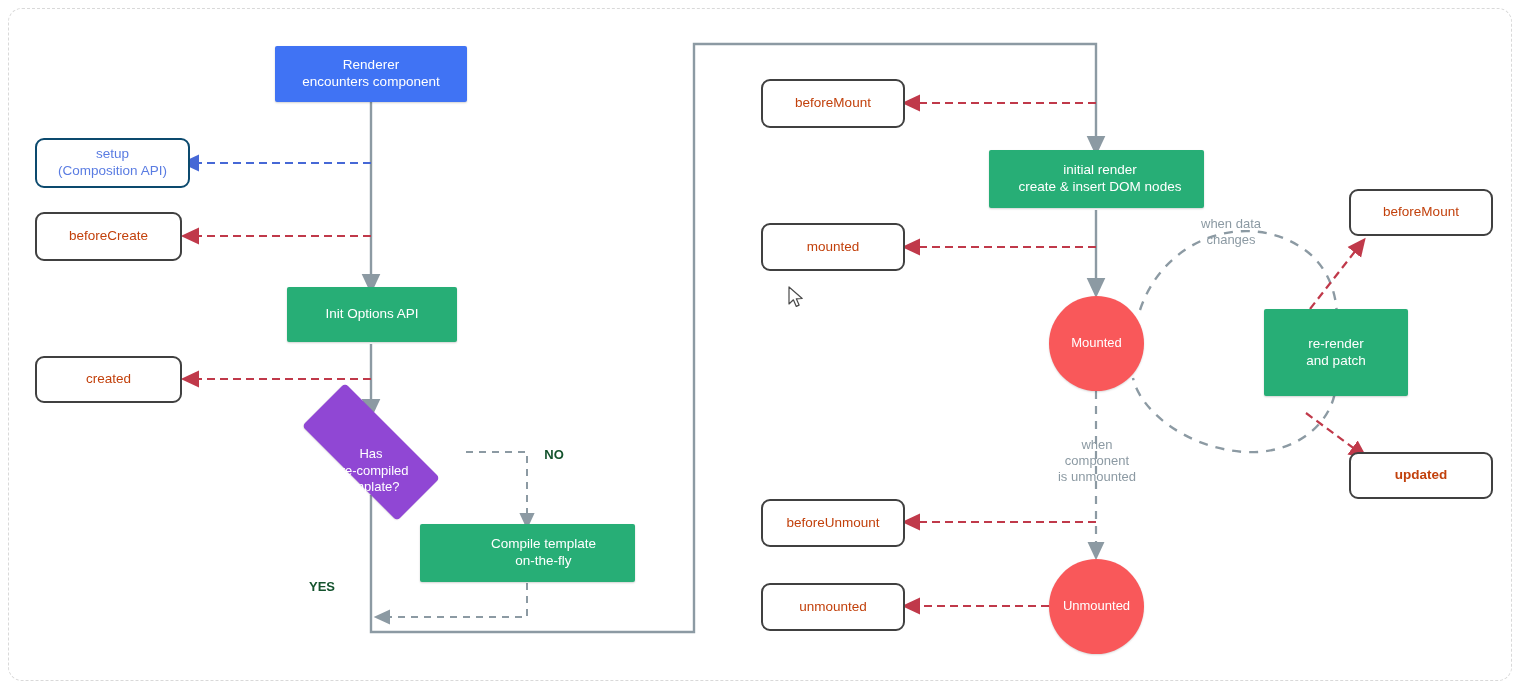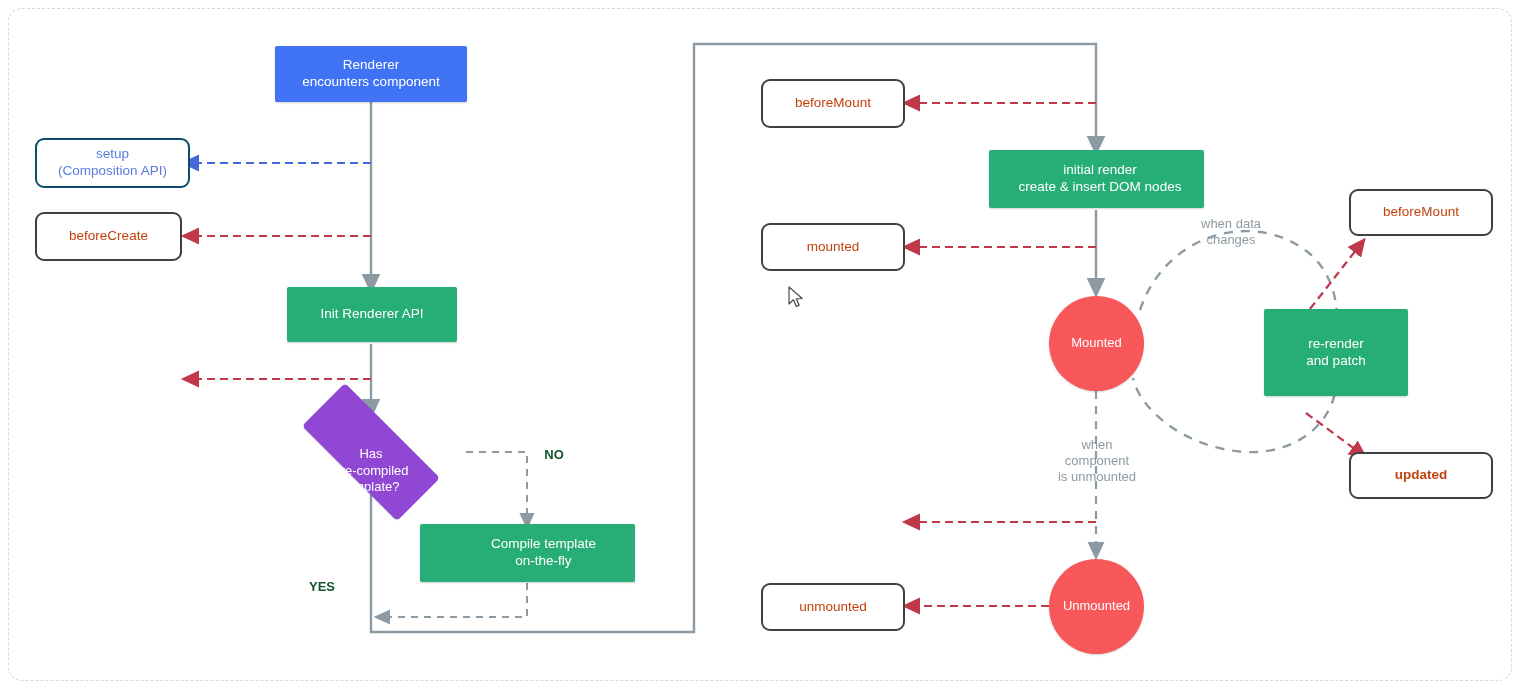--- a/index.html
+++ b/index.html
@@ -186,22 +186,23 @@
   </svg>
 
   <div class="node node-blue" style="left:275px; top:46px; width:192px; height:56px;">Renderer
 encounters component</div>
 
   <div class="node node-setup" style="left:35px; top:138px; width:155px; height:50px;">setup
 (Composition API)</div>
 
   <div class="node node-hook" style="left:35px; top:212px; width:147px; height:49px;">beforeCreate</div>
 
-  <div class="node node-green" style="left:287px; top:287px; width:170px; height:55px;">Init Renderer API</div>
-
+  <div class="node node-green" style="left:287px; top:287px; width:170px; height:55px;">Init Options API</div>
+
+  <div class="node node-hook" style="left:35px; top:356px; width:147px; height:47px;">created</div>
 
   <div class="node-diamond" style="left:276px; top:409px; width:190px; height:86px;align-items:flex-end;">
     <div class="diamond-shape"></div>
     <div class="diamond-label">Has
 pre-compiled
 template?</div>
   </div>
 
   <div class="edge-label" style="left:534px; top:447px; width:40px;">NO</div>
 
@@ -226,20 +227,21 @@
 
   <div class="node node-green" style="left:1264px; top:309px; width:144px; height:87px;">re-render
 and patch</div>
 
   <div class="node node-hook" style="left:1349px; top:452px; width:144px; height:47px;font-weight:bold;">updated</div>
 
   <div class="edge-label small" style="left:1045px; top:437px; width:104px;">when
 component
 is unmounted</div>
 
+  <div class="node node-hook" style="left:761px; top:499px; width:144px; height:48px;">beforeUnmount</div>
 
   <div class="node node-hook" style="left:761px; top:583px; width:144px; height:48px;">unmounted</div>
 
   <div class="node node-circle" style="left:1049px; top:559px; width:95px; height:95px;">Unmounted</div>
 
   <svg class="cursor" style="left:788px; top:286px;" viewBox="0 0 18 24" xmlns="http://www.w3.org/2000/svg">
     <path d="M1,1 L1,18 L5.4,13.8 L8.3,20.4 L11.1,19.1 L8.3,12.8 L14.2,12.5 z" fill="#ffffff" stroke="#4a4a4a" stroke-width="1.2" stroke-linejoin="round"></path>
   </svg>
 
 </div>

